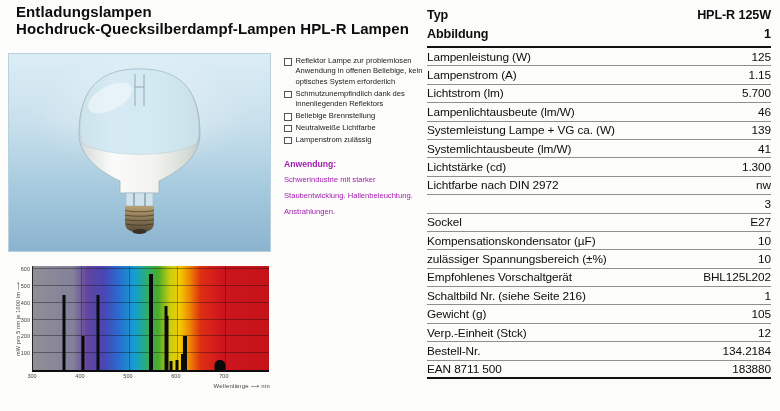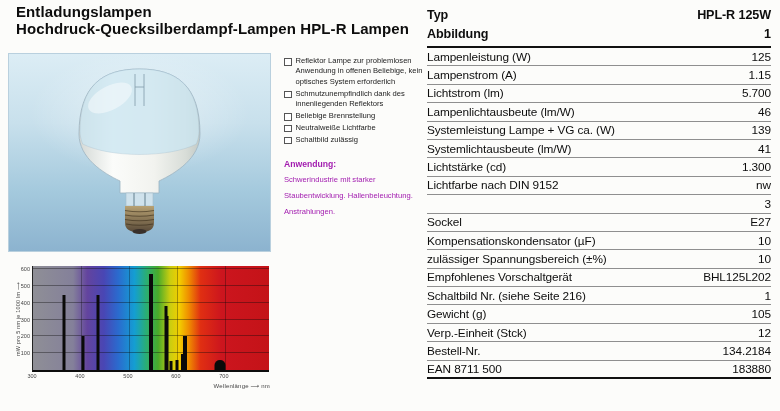--- a/index.html
+++ b/index.html
@@ -115,21 +115,21 @@
       <div class="feat">
         <span class="cbx"></span>
         <span>Beliebige Brennstellung</span>
       </div>
       <div class="feat">
         <span class="cbx"></span>
         <span>Neutralweiße Lichtfarbe</span>
       </div>
       <div class="feat">
         <span class="cbx"></span>
-        <span>Schaltbild zulässig</span>
+        <span>Lampenstrom zulässig</span>
       </div>
     </div>
 
   <div class="application">
     <div class="app-h">Anwendung:</div>
     <div class="app-t">Schwerindustrie mit starker Staubentwicklung. Hallenbeleuchtung. Anstrahlungen.</div>
   </div>
 
   <div class="chart">
     <div class="ylab">mW pro 5 nm je 1000 lm ⟶</div>
@@ -204,21 +204,21 @@
         </div>
         <div class="trow">
           <div class="tl">Systemlichtausbeute (lm/W)</div>
           <div class="tv">41</div>
         </div>
         <div class="trow">
           <div class="tl">Lichtstärke (cd)</div>
           <div class="tv">1.300</div>
         </div>
         <div class="trow">
-          <div class="tl">Lichtfarbe nach DIN 9152</div>
+          <div class="tl">Lichtfarbe nach DIN 2972</div>
           <div class="tv">nw</div>
         </div>
         <div class="trow">
           <div class="tv">3</div>
         </div>
         <div class="trow">
           <div class="tl">Sockel</div>
           <div class="tv">E27</div>
         </div>
         <div class="trow">

